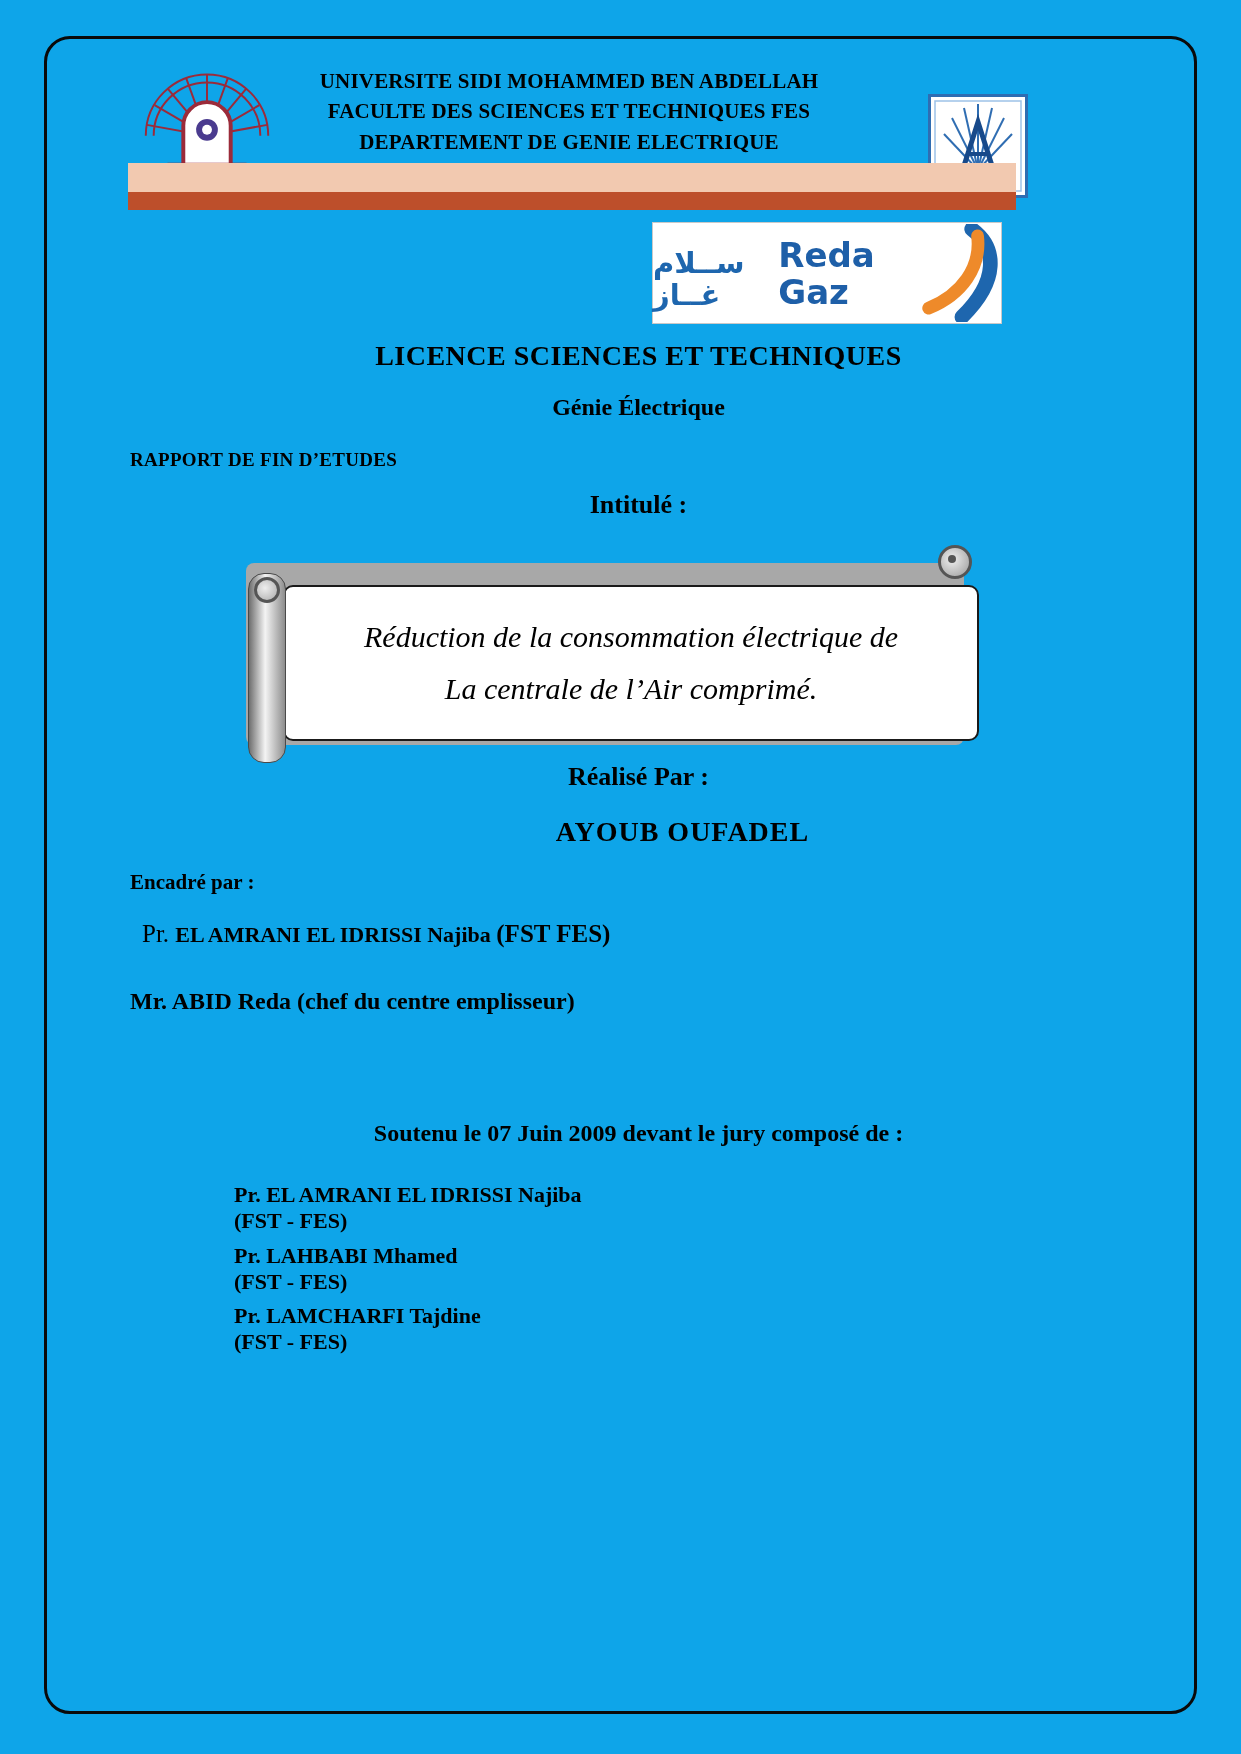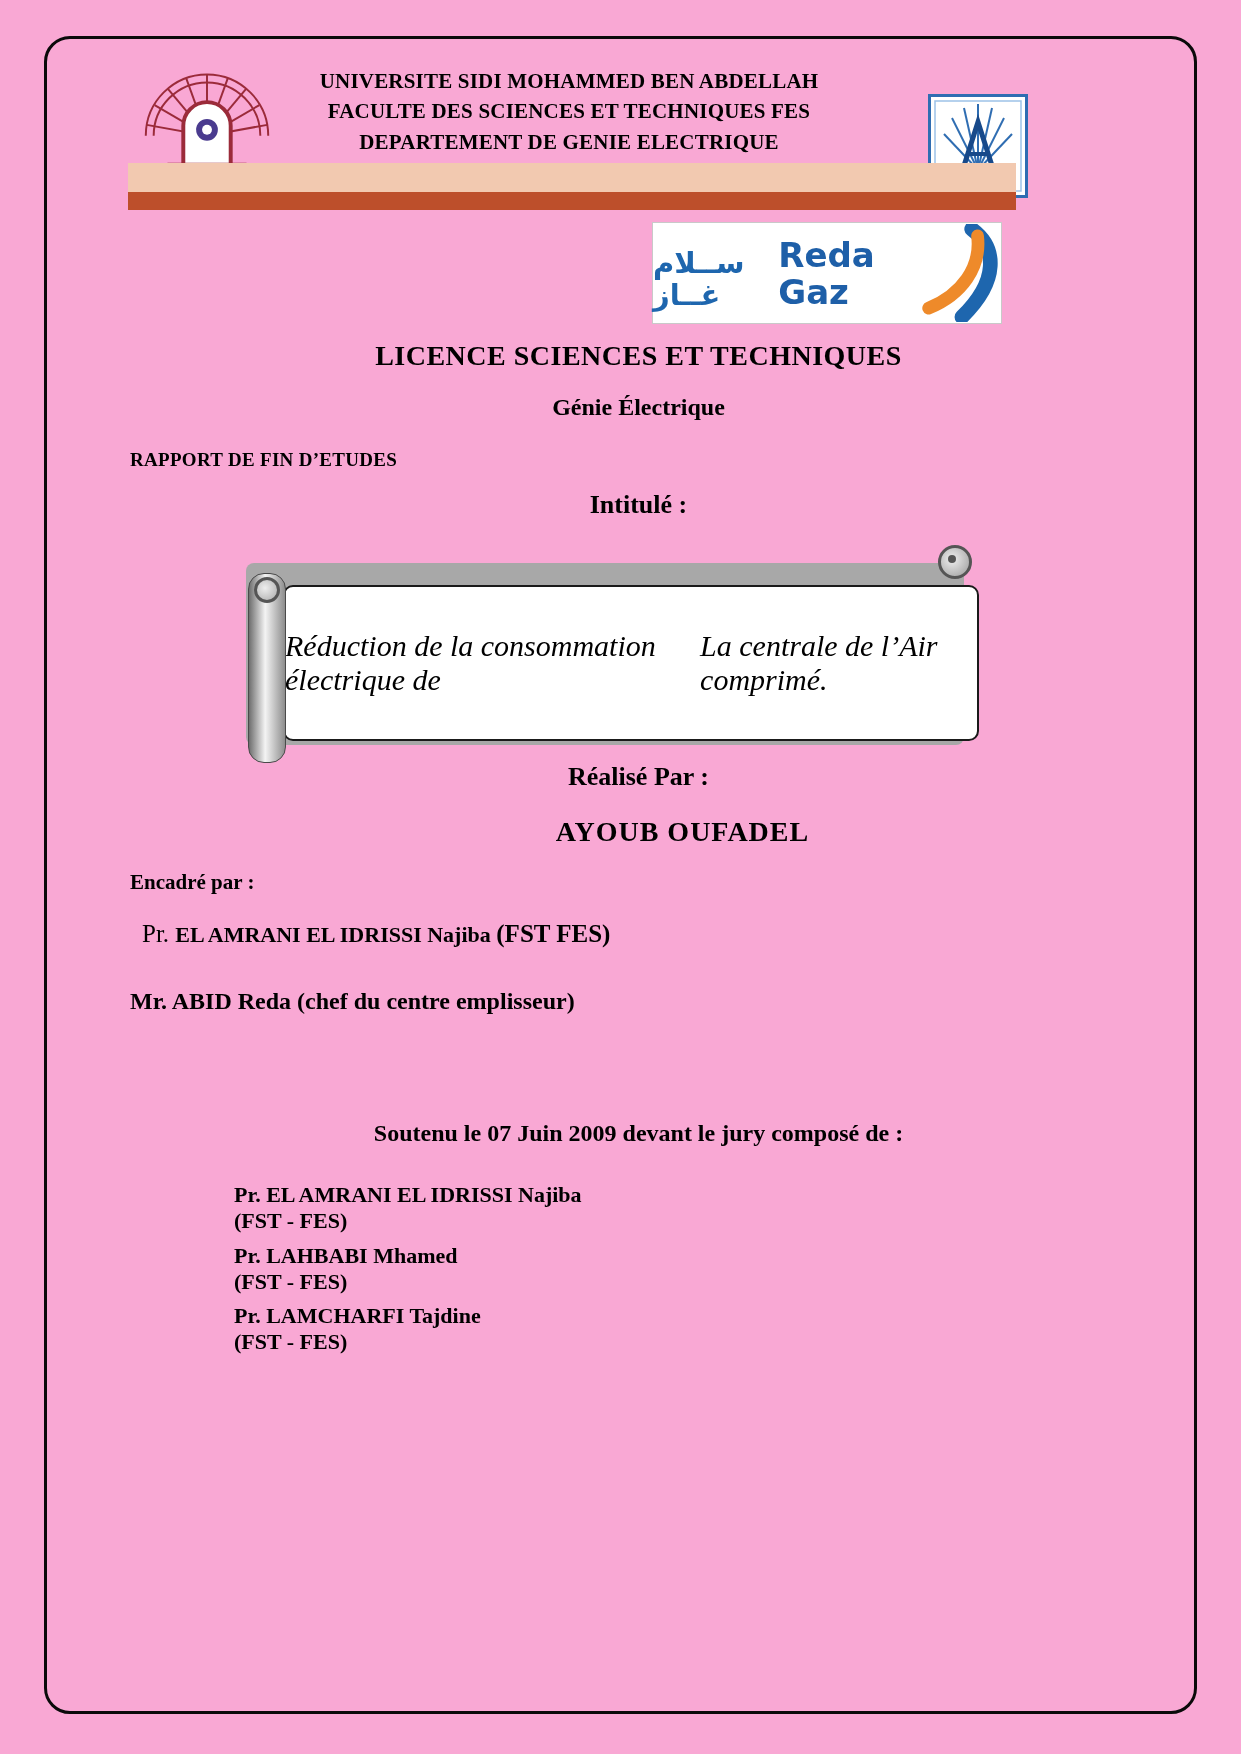--- a/index.html
+++ b/index.html
@@ -1,20 +1,20 @@
 <!DOCTYPE html>
 <html><head>
 <meta charset="utf-8">
 <style>
   html,body{margin:0;padding:0;background:#ffffff;}
   .page{
     position:relative;
     width:1241px;height:1754px;
     margin:0 auto;
-    background:#f9a8d4;
+    background:#0ea5e9;
     font-family:"Liberation Serif", serif;
     color:#000;
     overflow:hidden;
   }
   .frame{
     position:absolute;left:44px;top:36px;width:1147px;height:1672px;
     border:3px solid #0a0a0a;border-radius:26px;
   }
   
   .uni-logo{position:absolute;left:128px;top:50px;width:158px;height:126px;}
@@ -52,21 +52,21 @@
   .intitule{top:490px;font-size:26px;}
   
   .scroll{position:absolute;left:238px;top:545px;width:748px;height:220px;}
   .scroll .back{
     position:absolute;left:8px;top:18px;width:718px;height:182px;
     background:#a8a8a8;border-radius:8px;
   }
   .scroll .paper{
     position:absolute;left:45px;top:40px;width:692px;height:152px;
     background:#ffffff;border:2px solid #1a1a1a;border-radius:10px;
-    display:flex;flex-direction:row;align-items:center;justify-content:center;gap:18px;
+    display:flex;flex-direction:column;align-items:center;justify-content:center;gap:18px;
   }
   .scroll .paper .line{font-style:italic;font-size:30px;color:#000;}
   .scroll .roll{
     position:absolute;left:10px;top:28px;width:36px;height:188px;
     background:linear-gradient(90deg,#6e6e6e 0%,#f4f4f4 45%,#8d8d8d 100%);
     border:1px solid #4a4a4a;border-radius:16px;
   }
   .scroll .roll-spiral{
     position:absolute;left:16px;top:32px;width:20px;height:20px;border-radius:50%;
     border:3px solid #555;background:radial-gradient(circle at 40% 40%, #eee 0%, #aaa 100%);

